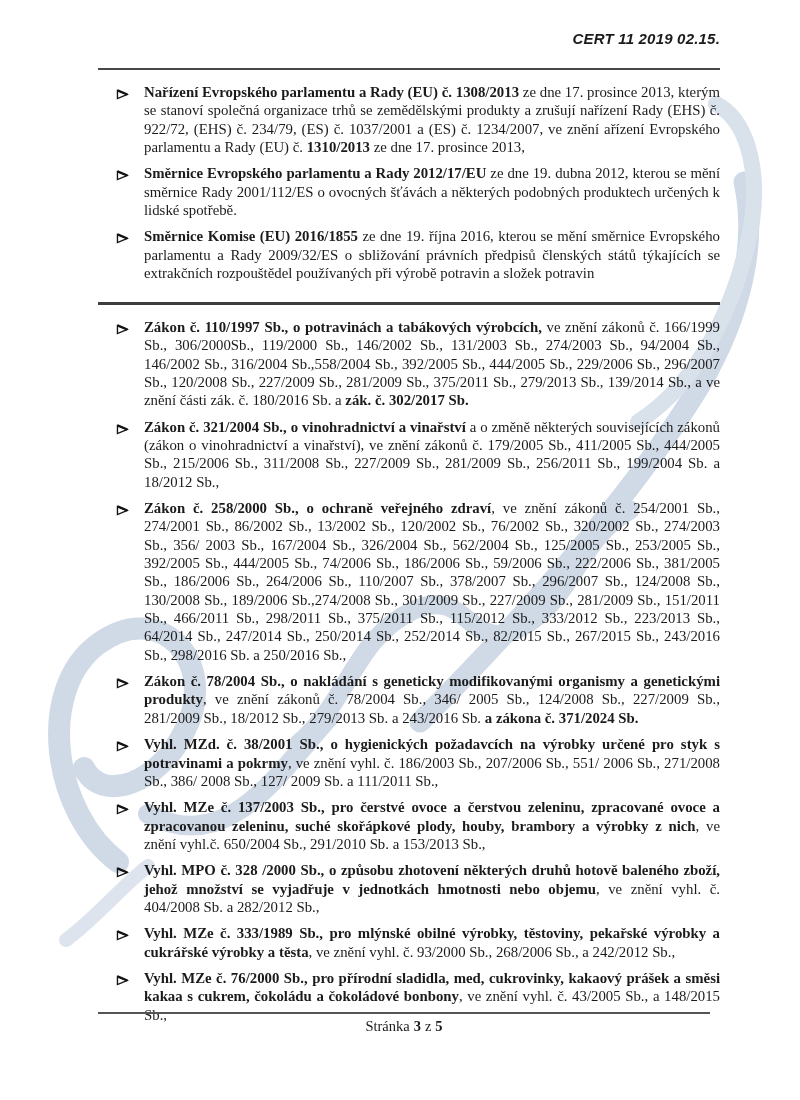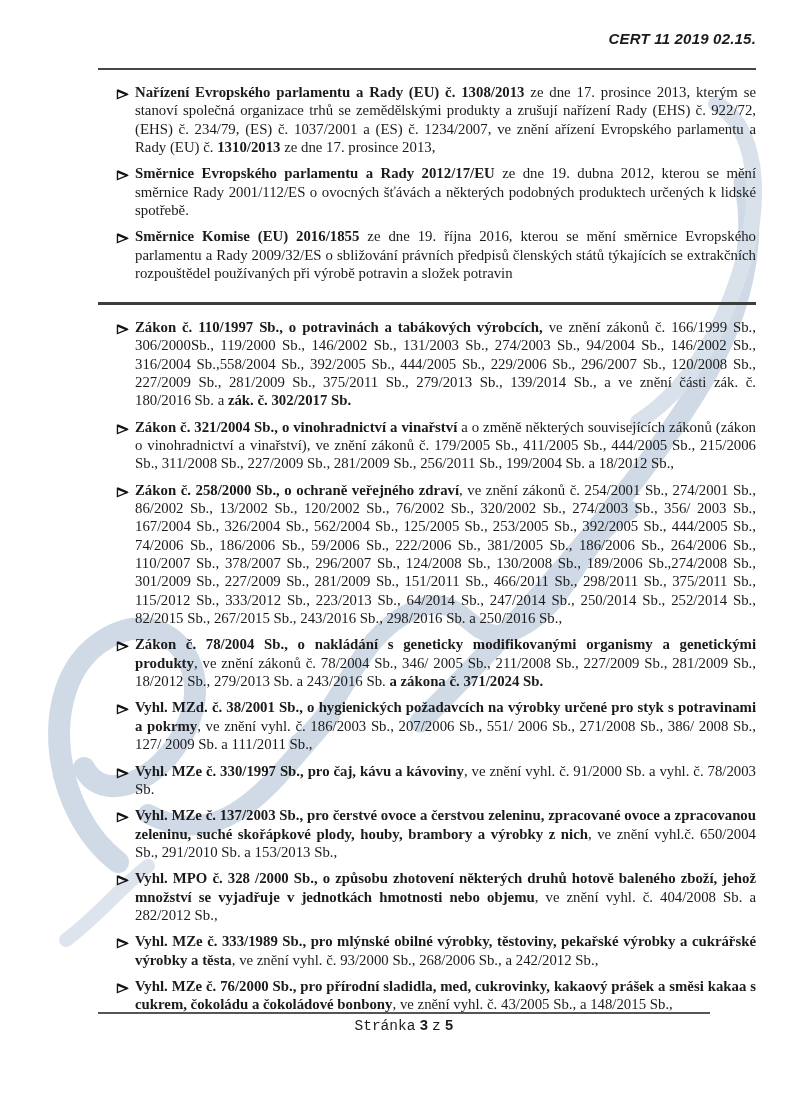--- a/index.html
+++ b/index.html
@@ -11,35 +11,36 @@
     font-family:"Liberation Serif", serif;
     color:#1b1b1b;
   }
   
   .watermark {
     position:absolute; left:0; top:0; width:800px; height:1100px;
     z-index:0; pointer-events:none;
   }
   .page {
     position:relative; z-index:1;
-    padding:30px 44px 0 98px;
+    padding:30px 80px 0 98px;
   }
   .doc-header {
     text-align:right;
     font-family:"Liberation Sans", sans-serif;
     font-style:italic; font-weight:bold;
     font-size:15px; line-height:18px;
     letter-spacing:0.2px;
   }
   .rule { height:2px; background:#474747; }
   .rule-top { margin-top:20px; margin-bottom:13px; }
   .rule-mid { height:2.5px; background:#3d3d3d; margin:20px 0 13px; }
   .list { }
   .item {
     display:flex;
+    gap:9px;
     margin-bottom:8px;
   }
   .marker {
     flex:0 0 19px;
     width:19px;
     padding-top:3px;
     padding-left:18px;
     box-sizing:content-box;
   }
   .item-text {
@@ -51,21 +52,21 @@
   }
   .item-text .bold { font-weight:bold; }
   .footer {
     position:absolute; left:98px; right:90px; top:1012px;
     z-index:1;
   }
   .footer .rule { background:#555555; }
   .footer-text {
     margin-top:4px;
     text-align:center;
-    font-family:Liberation Mono, monospace;
+    font-family:Liberation Serif, serif;
     font-size:14.5px;
     display:flex; justify-content:center; gap:4px;
   }
   .footer-text .bold { font-weight:bold; }
 </style>
 </head>
 <body>
 
 <svg class="watermark" viewBox="0 0 800 1100" aria-hidden="true">
   <g fill="none" stroke="#d0dae6" stroke-linecap="round" stroke-linejoin="round">
@@ -128,35 +129,28 @@
             <path d="M1.5 1.6 L12.3 6 L1.5 10.4 Z" fill="none" stroke="#141414" stroke-width="1.5"></path>
             <path d="M1.5 1.6 L12.3 6" fill="none" stroke="#141414" stroke-width="2.6"></path>
           </svg></span>
         <p class="item-text"><span class="bold">Zákon č. 258/2000 Sb., o ochraně veřejného zdraví</span><span>, ve znění zákonů č. 254/2001 Sb., 274/2001 Sb., 86/2002 Sb., 13/2002 Sb., 120/2002 Sb., 76/2002 Sb., 320/2002 Sb., 274/2003 Sb., 356/ 2003 Sb., 167/2004 Sb., 326/2004 Sb., 562/2004 Sb., 125/2005 Sb., 253/2005 Sb., 392/2005 Sb., 444/2005 Sb., 74/2006 Sb., 186/2006 Sb., 59/2006 Sb., 222/2006 Sb., 381/2005 Sb., 186/2006 Sb., 264/2006 Sb., 110/2007 Sb., 378/2007 Sb., 296/2007 Sb., 124/2008 Sb., 130/2008 Sb., 189/2006 Sb.,274/2008 Sb., 301/2009 Sb., 227/2009 Sb., 281/2009 Sb., 151/2011 Sb., 466/2011 Sb., 298/2011 Sb., 375/2011 Sb., 115/2012 Sb., 333/2012 Sb., 223/2013 Sb., 64/2014 Sb., 247/2014 Sb., 250/2014 Sb., 252/2014 Sb., 82/2015 Sb., 267/2015 Sb., 243/2016 Sb., 298/2016 Sb. a 250/2016 Sb.,</span></p>
       </div>
       <div class="item">
         <span class="marker"><svg viewBox="0 0 14 12" width="13" height="11" aria-hidden="true">
             <path d="M1.5 1.6 L12.3 6 L1.5 10.4 Z" fill="none" stroke="#141414" stroke-width="1.5"></path>
             <path d="M1.5 1.6 L12.3 6" fill="none" stroke="#141414" stroke-width="2.6"></path>
           </svg></span>
-        <p class="item-text"><span class="bold">Zákon č. 78/2004 Sb., o nakládání s geneticky modifikovanými organismy a genetickými produkty</span><span>, ve znění zákonů č. 78/2004 Sb., 346/ 2005 Sb., 211/2008 Sb., 227/2009 Sb., 281/2009 Sb., 18/2012 Sb., 279/2013 Sb. a 243/2016 Sb.</span><span class="bold"> a zákona č. 371/2024 Sb.</span></p>
+        <p class="item-text"><span class="bold">Zákon č. 78/2004 Sb., o nakládání s geneticky modifikovanými organismy a genetickými produkty</span><span>, ve znění zákonů č. 78/2004 Sb., 346/ 2005 Sb., 124/2008 Sb., 227/2009 Sb., 281/2009 Sb., 18/2012 Sb., 279/2013 Sb. a 243/2016 Sb.</span><span class="bold"> a zákona č. 371/2024 Sb.</span></p>
       </div>
       <div class="item">
         <span class="marker"><svg viewBox="0 0 14 12" width="13" height="11" aria-hidden="true">
             <path d="M1.5 1.6 L12.3 6 L1.5 10.4 Z" fill="none" stroke="#141414" stroke-width="1.5"></path>
             <path d="M1.5 1.6 L12.3 6" fill="none" stroke="#141414" stroke-width="2.6"></path>
           </svg></span>
         <p class="item-text"><span class="bold">Vyhl. MZd. č. 38/2001 Sb., o hygienických požadavcích na výrobky určené pro styk s potravinami a pokrmy</span><span>, ve znění vyhl. č. 186/2003 Sb., 207/2006 Sb., 551/ 2006 Sb., 271/2008 Sb., 386/ 2008 Sb., 127/ 2009 Sb. a 111/2011 Sb.,</span></p>
-      </div>
-      <div class="item">
-        <span class="marker"><svg viewBox="0 0 14 12" width="13" height="11" aria-hidden="true">
-            <path d="M1.5 1.6 L12.3 6 L1.5 10.4 Z" fill="none" stroke="#141414" stroke-width="1.5"></path>
-            <path d="M1.5 1.6 L12.3 6" fill="none" stroke="#141414" stroke-width="2.6"></path>
-          </svg></span>
-        <p class="item-text"><span class="bold">Vyhl. MZe č. 330/1997 Sb., pro čaj, kávu a kávoviny</span><span>, ve znění vyhl. č. 91/2000 Sb. a vyhl. č. 78/2003 Sb.</span></p>
       </div>
       <div class="item">
         <span class="marker"><svg viewBox="0 0 14 12" width="13" height="11" aria-hidden="true">
             <path d="M1.5 1.6 L12.3 6 L1.5 10.4 Z" fill="none" stroke="#141414" stroke-width="1.5"></path>
             <path d="M1.5 1.6 L12.3 6" fill="none" stroke="#141414" stroke-width="2.6"></path>
           </svg></span>
         <p class="item-text"><span class="bold">Vyhl. MZe č. 137/2003 Sb., pro čerstvé ovoce a čerstvou zeleninu, zpracované ovoce a zpracovanou zeleninu, suché skořápkové plody, houby, brambory a výrobky z nich</span><span>, ve znění vyhl.č. 650/2004 Sb., 291/2010 Sb. a 153/2013 Sb.,</span></p>
       </div>
       <div class="item">
         <span class="marker"><svg viewBox="0 0 14 12" width="13" height="11" aria-hidden="true">

